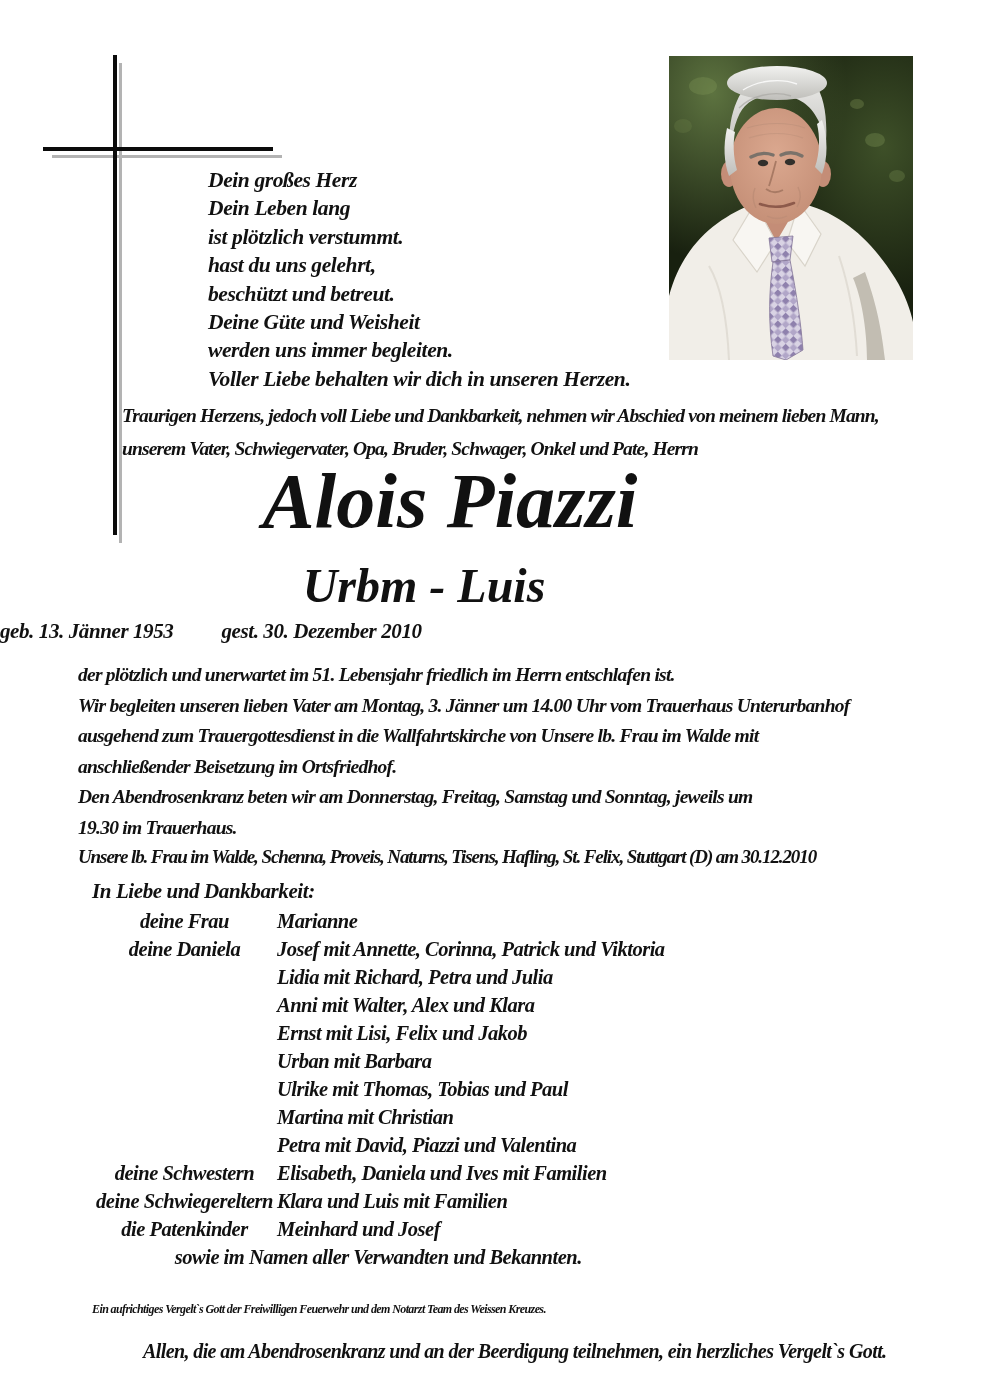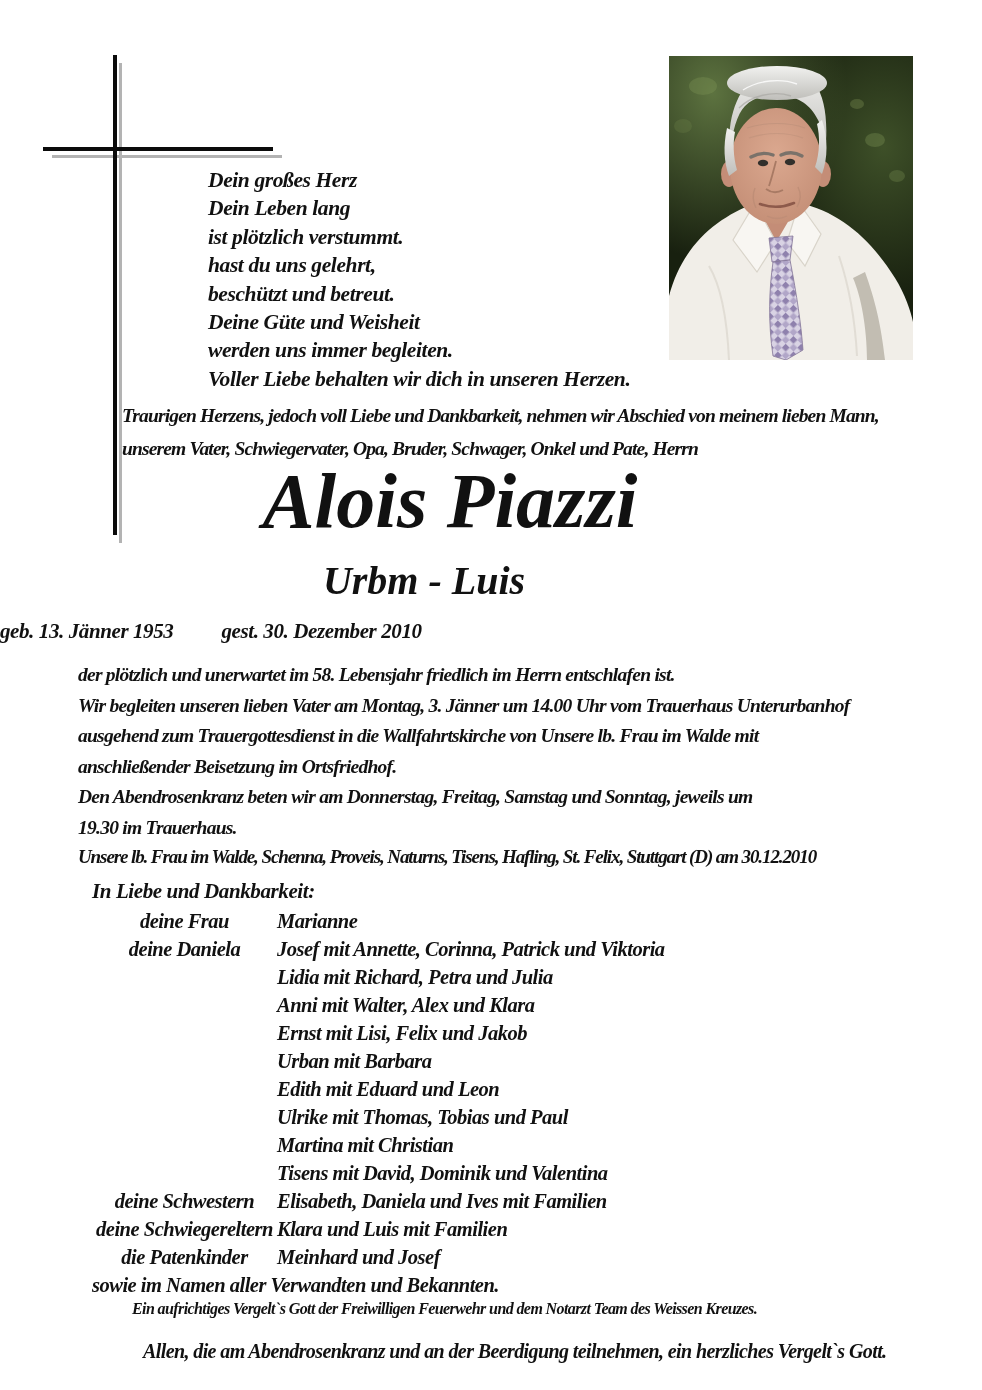--- a/index.html
+++ b/index.html
@@ -27,37 +27,37 @@
   .photo svg { display: block; width: 100%; height: 100%; }
 
   
   .poem { left: 197px; top: 166px; font-size: 21.5px; line-height: 28.4px; letter-spacing: -0.4px; white-space: nowrap; margin-left: 11px; }
 
   
   .intro { left: 122px; top: 399px; font-size: 19.5px; line-height: 33px; letter-spacing: -0.85px; white-space: nowrap; }
 
   
   .name     { left: 0; top: 452px; width: 900px; text-align: center; font-size: 78px; line-height: 1.25; white-space: nowrap; }
-  .nickname { left: 0; top: 556px; width: 848px; text-align: center; font-size: 40px; line-height: 1.25; }
+  .nickname { left: 0; top: 556px; width: 848px; text-align: center; font-size: 48px; line-height: 1.25; }
   .dates    { left: 0; top: 618px; width: 982px; display: flex; justify-content: flex-start; gap: 48px; font-size: 21px; line-height: 1.3; letter-spacing: -0.4px; }
 
   
   .body-text { left: 78px; top: 660px; font-size: 19.5px; line-height: 30.6px; letter-spacing: -0.75px; white-space: nowrap; }
   .memorial-line { left: 78px; top: 845px; font-size: 19px; line-height: 24px; letter-spacing: -1.1px; white-space: nowrap; }
 
   
   .gratitude-heading { left: 92px; top: 878px; font-size: 21px; line-height: 26px; letter-spacing: -0.4px; }
   .family { left: 92px; top: 907px; font-size: 20.5px; line-height: 28px; letter-spacing: -0.5px; }
   .family-row { display: flex; }
   .family-label { width: 185px; flex: none; white-space: nowrap; text-align: center; }
   .family-value { white-space: nowrap; }
-  .family-closing { white-space: nowrap; }
-
-  
-  .thanks-1 { left: 92px;  top: 1296px; font-size: 16px; line-height: 26px; letter-spacing: -0.6px; white-space: nowrap; margin-left: 40px; }
+  .family-closing { white-space: nowrap; text-align: center; }
+
+  
+  .thanks-1 { left: 92px;  top: 1296px; font-size: 12px; line-height: 26px; letter-spacing: -0.6px; white-space: nowrap; }
   .thanks-2 { left: 143px; top: 1338px; font-size: 20px; line-height: 26px; letter-spacing: -0.6px; white-space: nowrap; }
 </style>
 </head>
 <body>
 
 <div class="page">
 
   <div class="abs cross-v-gray"></div>
   <div class="abs cross-h-gray"></div>
   <div class="abs cross-v-black"></div>
@@ -165,21 +165,21 @@
   </div>
 
   <div class="abs name">Alois Piazzi</div>
   <div class="abs nickname">Urbm - Luis</div>
   <div class="abs dates">
     <span>geb. 13. Jänner 1953</span>
     <span>gest. 30. Dezember 2010</span>
   </div>
 
   <div class="abs body-text">
-    <div>der plötzlich und unerwartet im 58. Lebensjahr friedlich im Herrn entschlafen ist.</div>
+    <div>der plötzlich und unerwartet im 51. Lebensjahr friedlich im Herrn entschlafen ist.</div>
     <div>Wir begleiten unseren lieben Vater am Montag, 3. Jänner um 14.00 Uhr vom Trauerhaus Unterurbanhof</div>
     <div>ausgehend zum Trauergottesdienst in die Wallfahrtskirche von Unsere lb. Frau im Walde mit</div>
     <div>anschließender Beisetzung im Ortsfriedhof.</div>
     <div>Den Abendrosenkranz beten wir am Donnerstag, Freitag, Samstag und Sonntag, jeweils um</div>
     <div>19.30 im Trauerhaus.</div>
   </div>
   <div class="abs memorial-line">Unsere lb. Frau im Walde, Schenna, Proveis, Naturns, Tisens, Hafling, St. Felix, Stuttgart (D) am 30.12.2010</div>
 
   <div class="abs gratitude-heading">In Liebe und Dankbarkeit:</div>
 
@@ -203,33 +203,29 @@
     <div class="family-row">
       <span class="family-label"></span>
       <span class="family-value">Ernst mit Lisi, Felix und Jakob</span>
     </div>
     <div class="family-row">
       <span class="family-label"></span>
       <span class="family-value">Urban mit Barbara</span>
     </div>
     <div class="family-row">
       <span class="family-label"></span>
-      <span class="family-value">Edith mit Eduard und Leon</span>
-    </div>
-    <div class="family-row">
-      <span class="family-label"></span>
       <span class="family-value">Ulrike mit Thomas, Tobias und Paul</span>
     </div>
     <div class="family-row">
       <span class="family-label"></span>
       <span class="family-value">Martina mit Christian</span>
     </div>
     <div class="family-row">
       <span class="family-label"></span>
-      <span class="family-value">Tisens mit David, Dominik und Valentina</span>
+      <span class="family-value">Petra mit David, Piazzi und Valentina</span>
     </div>
     <div class="family-row">
       <span class="family-label">deine Schwestern</span>
       <span class="family-value">Elisabeth, Daniela und Ives mit Familien</span>
     </div>
     <div class="family-row">
       <span class="family-label">deine Schwiegereltern</span>
       <span class="family-value">Klara und Luis mit Familien</span>
     </div>
     <div class="family-row">

